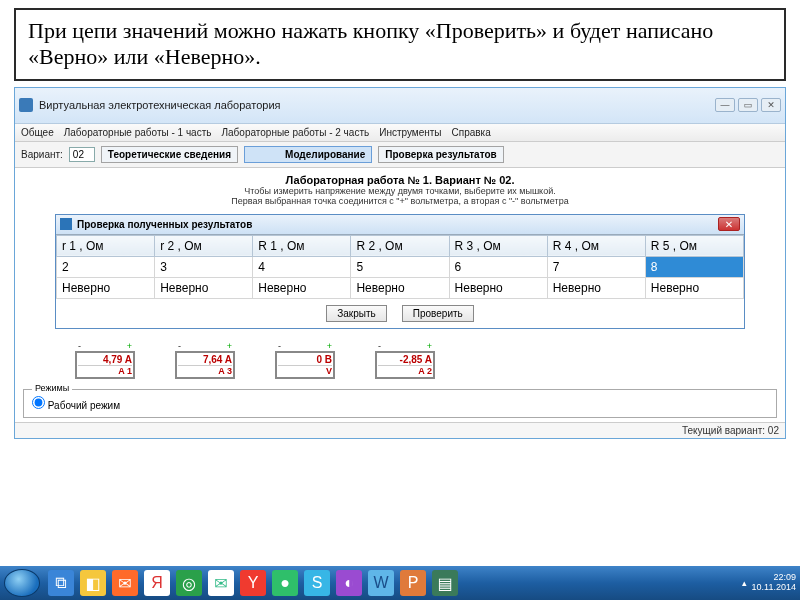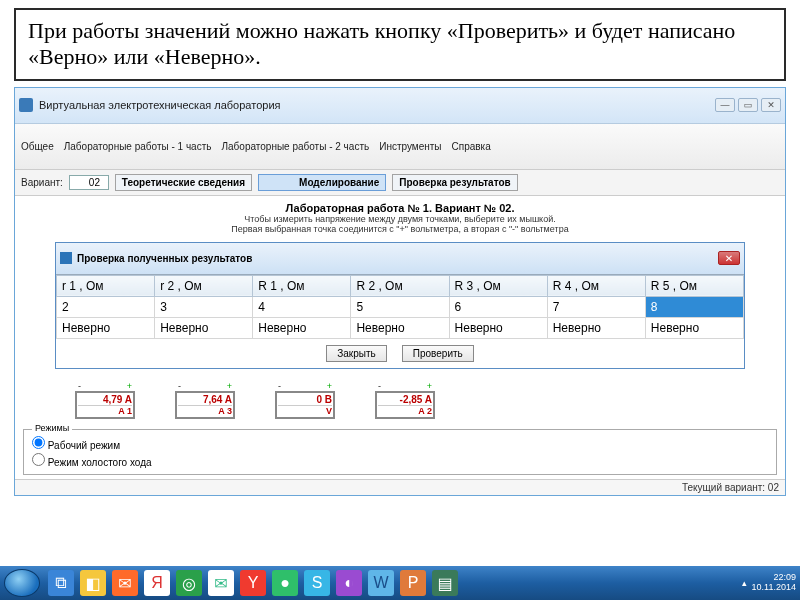--- a/index.html
+++ b/index.html
@@ -4,32 +4,32 @@
 <style>
 * { box-sizing: border-box; margin: 0; padding: 0; }
 body { font-family: Tahoma, Arial, sans-serif; background: #fff; width: 800px; height: 600px; overflow: hidden; font-size: 11px; }
 .slide-caption { border: 2px solid #2a2a2a; margin: 8px 14px 6px; padding: 8px 12px; font-size: 22px; font-family: "Times New Roman", serif; line-height: 1.2; }
 .app-window { margin: 0 14px; border: 1px solid #6aa6d8; background: #fff; position: relative; }
 .app-titlebar { background: linear-gradient(#e9f2fb, #d3e5f7); height: 36px; display: flex; align-items: center; padding: 0 4px; border-bottom: 1px solid #b5cbe0; }
 .app-titlebar .icn { width: 14px; height: 14px; background: #3a7ab8; margin-right: 6px; border-radius: 2px; }
 .app-title { font-size: 11px; color: #1a1a1a; flex: 1; }
 .win-controls { display: flex; gap: 3px; }
 .win-btn { width: 20px; height: 14px; background: #e6eef5; border: 1px solid #9ab3cc; border-radius: 2px; display: flex; align-items: center; justify-content: center; font-size: 9px; color: #555; }
-.menubar { background: linear-gradient(#fafafa,#ececec); padding: 17px 6px; border-bottom: 1px solid #ccc; display: flex; gap: 10px; font-size: 10px; color: #222; }
+.menubar { background: linear-gradient(#fafafa,#ececec); padding: 3px 6px; border-bottom: 1px solid #ccc; display: flex; gap: 10px; font-size: 10px; color: #222; }
 .toolbar { background: #f4f4f4; border-bottom: 1px solid #ccc; padding: 4px 6px; display: flex; align-items: center; gap: 6px; font-size: 10px; }
 .toolbar .lab { color: #222; }
-.toolbar .varbox { width: 26px; border: 1px solid #8aa; background: #fff; padding: 1px 19px; }
+.toolbar .varbox { width: 26px; border: 1px solid #8aa; background: #fff; padding: 1px 3px; }
 .toolbar .tabbtn { border: 1px solid #a3a3a3; padding: 2px 6px; background: #f0f4f8; font-weight: bold; }
 .toolbar .tabbtn.active { background: #cfe3f7; border-color: #6a9ed8; padding-left: 40px; }
 .work-header { text-align: center; padding: 6px 8px 4px; font-size: 10px; }
 .work-header .t1 { font-weight: bold; font-size: 11px; }
 .work-header .t2 { font-weight: bold; font-size: 11px; margin-top: 2px; }
 .work-header .t3, .work-header .t4 { font-size: 9px; color: #333; }
 .dialog { margin: 4px 40px 6px; border: 1px solid #5a8dc4; background: #fff; }
-.dialog-titlebar { background: linear-gradient(#eaf2fb,#cde1f5); height: 32px; display: flex; align-items: center; padding: 0 4px; border-bottom: 1px solid #9ab; }
+.dialog-titlebar { background: linear-gradient(#eaf2fb,#cde1f5); height: 20px; display: flex; align-items: center; padding: 0 4px; border-bottom: 1px solid #9ab; }
 .dialog-titlebar .icn { width: 12px; height: 12px; background: #2b74b8; margin-right: 5px; }
 .dialog-title { font-size: 10px; font-weight: bold; flex: 1; }
 .dialog-close { width: 22px; height: 14px; background: linear-gradient(#d97a7a,#c33); border: 1px solid #a22; color: #fff; font-size: 10px; display: flex; align-items: center; justify-content: center; border-radius: 2px; }
 .results-table { width: 100%; border-collapse: collapse; font-size: 12px; }
 .results-table th { background: linear-gradient(#f5f9fc,#e4edf5); border: 1px solid #b5c5d5; padding: 3px 5px; font-weight: normal; text-align: left; }
 .results-table td { border: 1px solid #d6d6d6; padding: 3px 5px; background: #fff; }
 .results-table td.selected { background: #2f8bd6; color: #fff; }
 .dialog-buttons { text-align: center; padding: 6px; }
 .dialog-buttons .btn { border: 1px solid #888; background: linear-gradient(#fafafa,#e6e6e6); padding: 2px 10px; font-size: 10px; margin: 0 6px; }
 .meters { display: flex; gap: 40px; padding: 6px 60px 10px; }
@@ -49,21 +49,21 @@
 .start-orb { width: 36px; height: 28px; border-radius: 50%; background: radial-gradient(circle at 40% 35%, #8fd0f4, #1a6ebd 70%); border: 1px solid #0a3a6a; margin-right: 8px; }
 .taskbar .ticons { display: flex; gap: 6px; }
 .taskbar .ticon { width: 26px; height: 26px; border-radius: 3px; display: flex; align-items: center; justify-content: center; font-size: 16px; color: #fff; }
 .taskbar .spacer { flex: 1; }
 .tray { display: flex; align-items: center; gap: 5px; color: #fff; font-size: 9px; }
 .tray .clock { text-align: right; line-height: 1.1; }
 </style>
 </head>
 <body>
 
-<div class="slide-caption">При работы значений можно нажать кнопку «Проверить» и будет написано «Верно» или «Неверно».</div>
+<div class="slide-caption">При цепи значений можно нажать кнопку «Проверить» и будет написано «Верно» или «Неверно».</div>
 
 <div class="app-window">
   <div class="app-titlebar">
     <div class="icn"></div>
     <div class="app-title">Виртуальная электротехническая лаборатория</div>
     <div class="win-controls">
       <div class="win-btn">—</div>
       <div class="win-btn">▭</div>
       <div class="win-btn">✕</div>
     </div>
@@ -172,21 +172,20 @@
       <div class="box">
           <div class="val red">-2,85 A</div>
           <div class="lbl">A 2</div>
         </div>
     </div>
   </div>
 
   <fieldset class="modes">
     <span class="legend">Режимы</span>
     <label><input type="radio" name="m" checked="" style=""> <span>Рабочий режим</span></label>
-    <label><input type="radio" name="m" style=""> <span>Режим холостого хода</span></label>
   </fieldset>
 
   <div class="statusbar">Текущий вариант: 02</div>
 </div>
 
 <div class="taskbar">
   <div class="start-orb"></div>
   <div class="ticons" id="ticons">
       <div class="ticon" style="background: rgb(58, 133, 216);">⧉</div>
       <div class="ticon" style="background: rgb(245, 199, 61);">◧</div>

